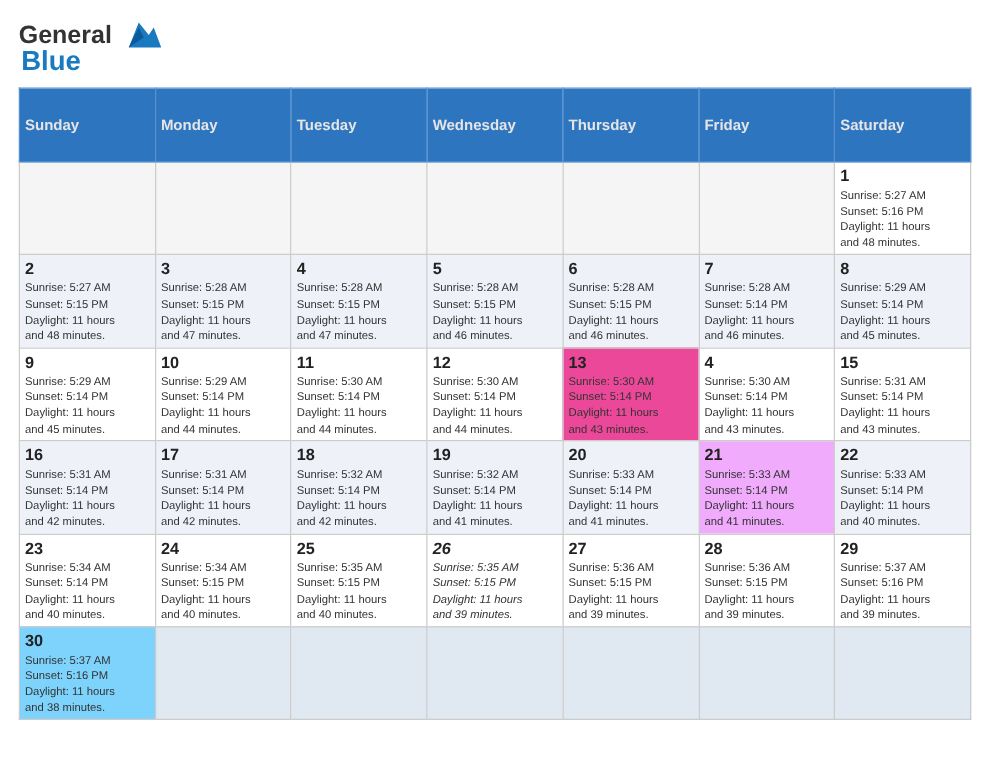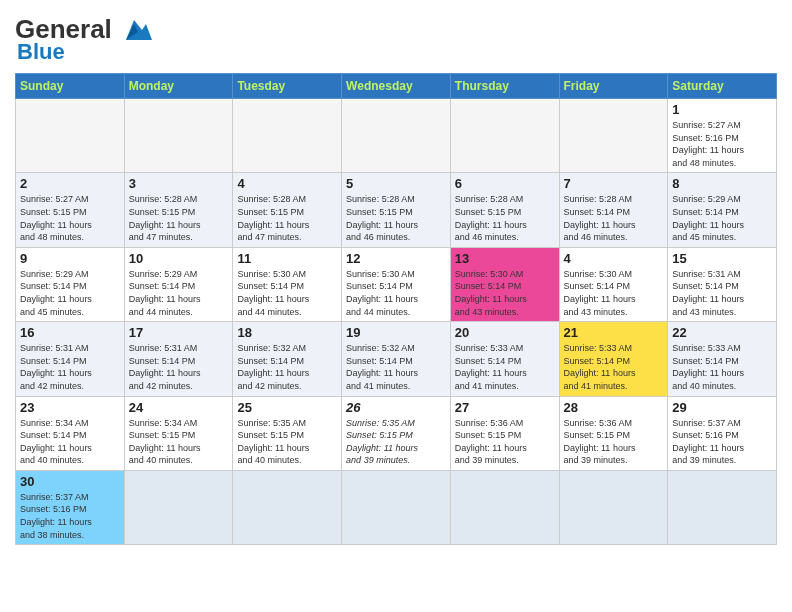--- a/index.html
+++ b/index.html
@@ -40,24 +40,24 @@
       font-size: 14px;
       color: #555;
     }
     .calendar {
       width: 100%;
       border-collapse: collapse;
       border: 1px solid #ccc;
     }
     .calendar th {
       background: #2e75c0;
-      color: #bef264;
+      color: #e5e5e5;
       font-size: 12px;
       font-weight: bold;
-      padding: 5px 4px;
+      padding: 22px 4px;
       text-align: left;
       border: 1px solid #5591cf;
     }
     .calendar td {
       vertical-align: top;
       border: 1px solid #ccc;
       padding: 3px 4px;
       font-size: 9.5px;
       color: #222;
       width: calc(100%/7);
@@ -80,21 +80,21 @@
       line-height: 1.4;
     }
   </style>
 </head>
 <body>
 
 <div class="page">
   <div class="header">
     <div class="logo">
       <div style="display:flex;align-items:center;gap:4px;">
-        <span style="font-size:26px;font-weight:bold;color:#333;">General</span>
+        <span style="font-size:20px;font-weight:bold;color:#333;">General</span>
         <svg width="36" height="28" viewBox="0 0 36 28">
           <polygon points="10,24 18,4 26,14 30,8 36,24" fill="#1a7abf"></polygon>
           <polygon points="10,24 18,8 22,16" fill="#0d5a9a"></polygon>
         </svg>
       </div>
       <span style="font-size:22px;font-weight:bold;color:#1a7abf;margin-top:-6px;margin-left:2px;">Blue</span>
     </div>
     <div class="title-block">
       <div class="month-title"></div>
       <div class="subtitle"></div>
@@ -260,21 +260,21 @@
 Daylight: 11 hours
 and 41 minutes.</div>
           </td>
           <td style="background: rgb(238, 242, 248);">
             <span class="day-number">20</span>
             <div class="day-info" style="white-space: pre-line;">Sunrise: 5:33 AM
 Sunset: 5:14 PM
 Daylight: 11 hours
 and 41 minutes.</div>
           </td>
-          <td style="background: #fde047;">
+          <td style="background: #f0abfc;">
             <span class="day-number">21</span>
             <div class="day-info" style="white-space: pre-line;">Sunrise: 5:33 AM
 Sunset: 5:14 PM
 Daylight: 11 hours
 and 41 minutes.</div>
           </td>
           <td style="background: rgb(238, 242, 248);">
             <span class="day-number">22</span>
             <div class="day-info" style="white-space: pre-line;">Sunrise: 5:33 AM
 Sunset: 5:14 PM

